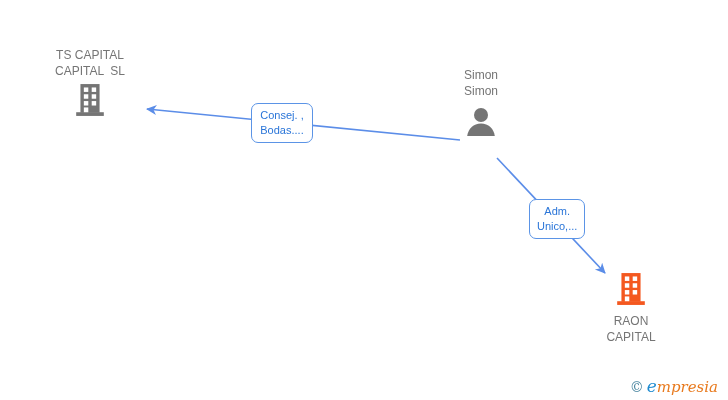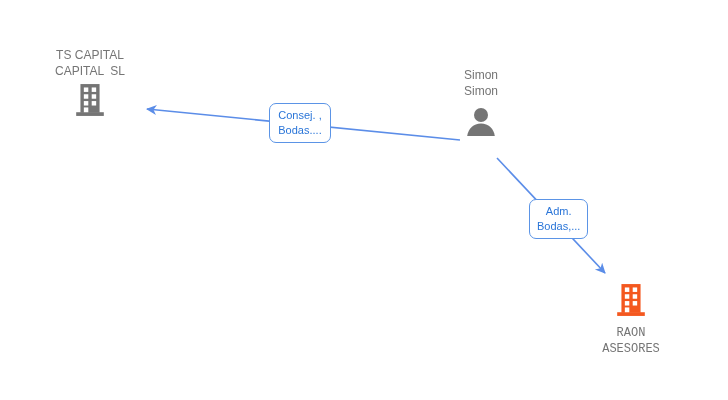--- a/index.html
+++ b/index.html
@@ -116,48 +116,51 @@
     <span class="icon-wrap" style="margin-top: 6px;">
       <svg width="36" height="36" viewBox="0 0 36 36">
         <g style="fill: var(--node-gray);">
           <circle cx="18" cy="10" r="7"></circle>
           <path d="M18,18.5 C10.5,18.5 5.2,23.5 4.2,31 L31.8,31 C30.8,23.5 25.5,18.5 18,18.5 Z"></path>
         </g>
       </svg>
     </span>
   </div>
 
-  <div class="node" style="left: 581px; top: 283px; width: 100px; font-family: Liberation Mono, monospace;">
+  <div class="node" style="left: 581px; top: 272px; width: 100px;">
     <span class="icon-wrap">
       <svg width="34" height="34" viewBox="0 0 32 32">
         <g style="fill: var(--company-orange);">
           <rect x="3" y="27.5" width="26" height="3.5"></rect>
           <rect x="7" y="1" width="18" height="27"></rect>
         </g>
         <g fill="#ffffff">
           <rect x="10.2" y="4.2" width="4.2" height="4.2"></rect>
           <rect x="17.6" y="4.2" width="4.2" height="4.2"></rect>
           <rect x="10.2" y="10.6" width="4.2" height="4.2"></rect>
           <rect x="17.6" y="10.6" width="4.2" height="4.2"></rect>
           <rect x="10.2" y="17" width="4.2" height="4.2"></rect>
           <rect x="17.6" y="17" width="4.2" height="4.2"></rect>
           <rect x="10.2" y="23" width="4.2" height="4.5"></rect>
         </g>
       </svg>
     </span>
     <div class="node-label" style="margin-top: 3px;">
       <div>RAON</div>
-      <div>ASESORES</div>
+      <div>CAPITAL</div>
     </div>
   </div>
 
-  <div class="edge-label" style="left: 269px; top: 103px; min-width: 62px;">
+  <div class="edge-label" style="left: 251px; top: 103px; min-width: 62px;">
     <div>Consej. ,</div>
     <div>Bodas....</div>
   </div>
 
   <div class="edge-label" style="left: 529px; top: 199px; min-width: 55px;">
     <div>Adm.</div>
-    <div>Bodas,...</div>
+    <div>Unico,...</div>
   </div>
 
+  <div class="brand">
+    <span class="copy">©</span><span class="e">e</span><span class="rest">mpresia</span>
+  </div>
 
 </div>
 
 </body></html>

